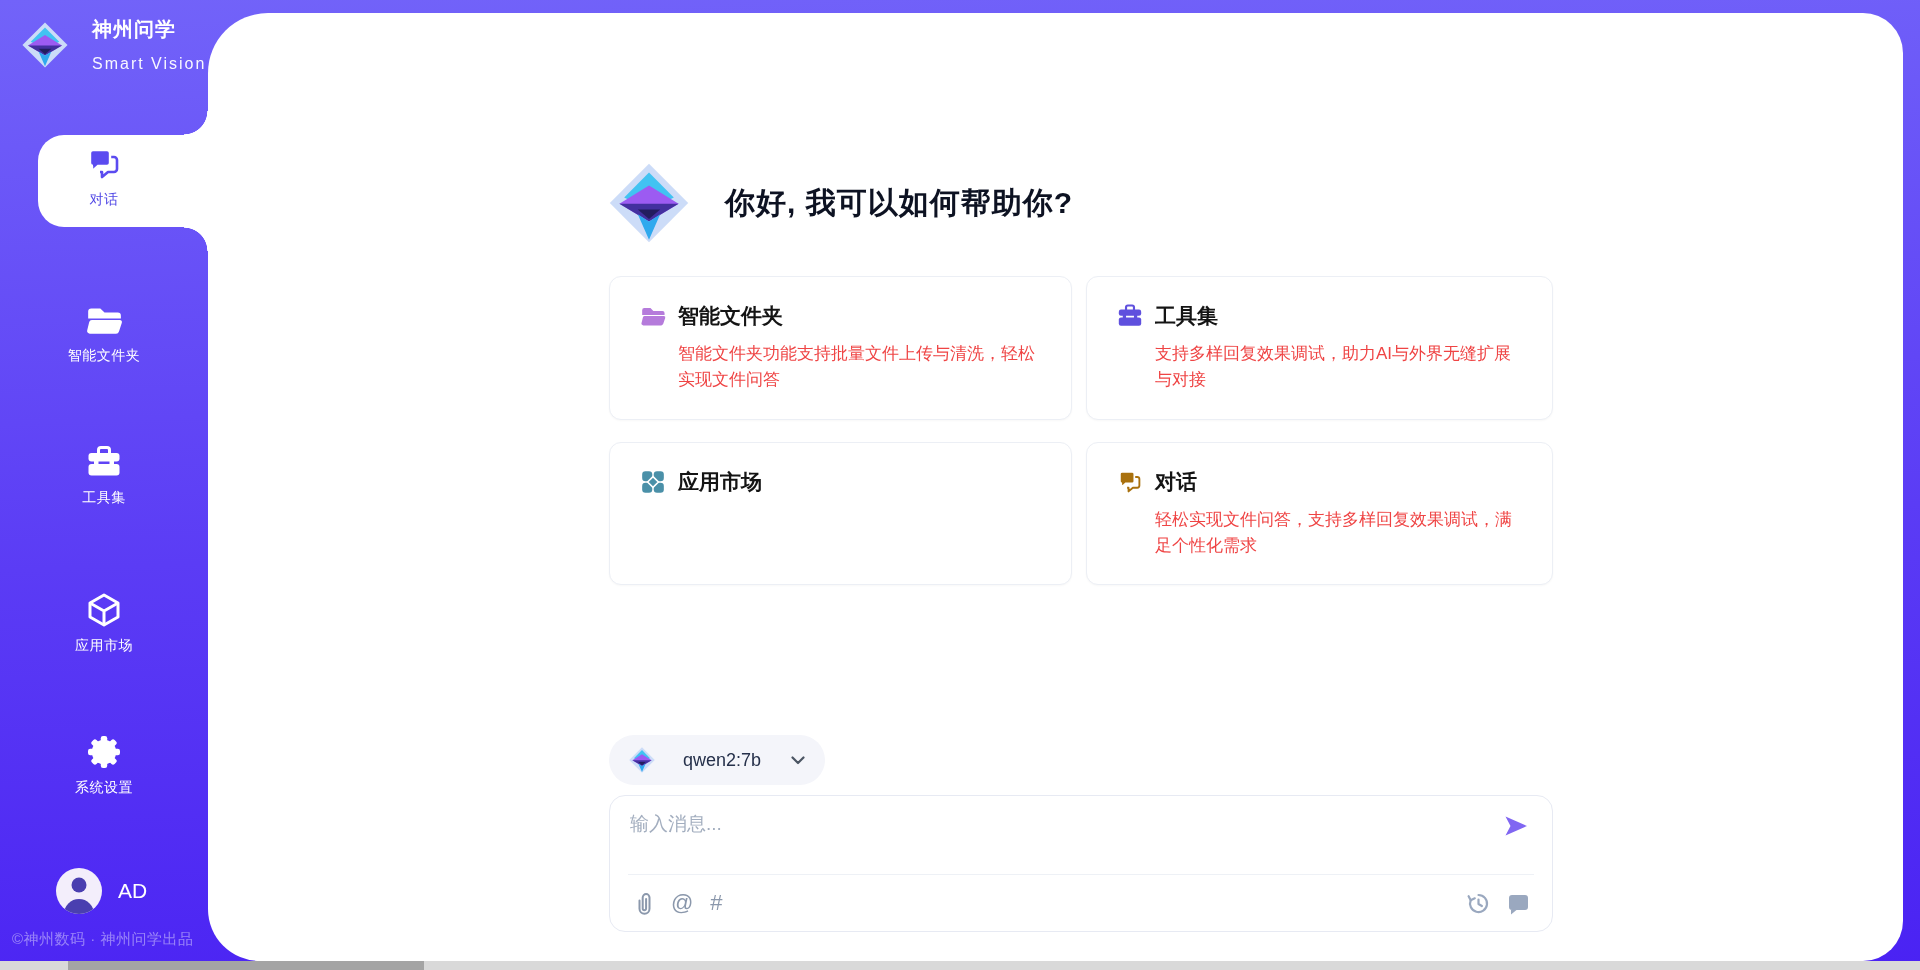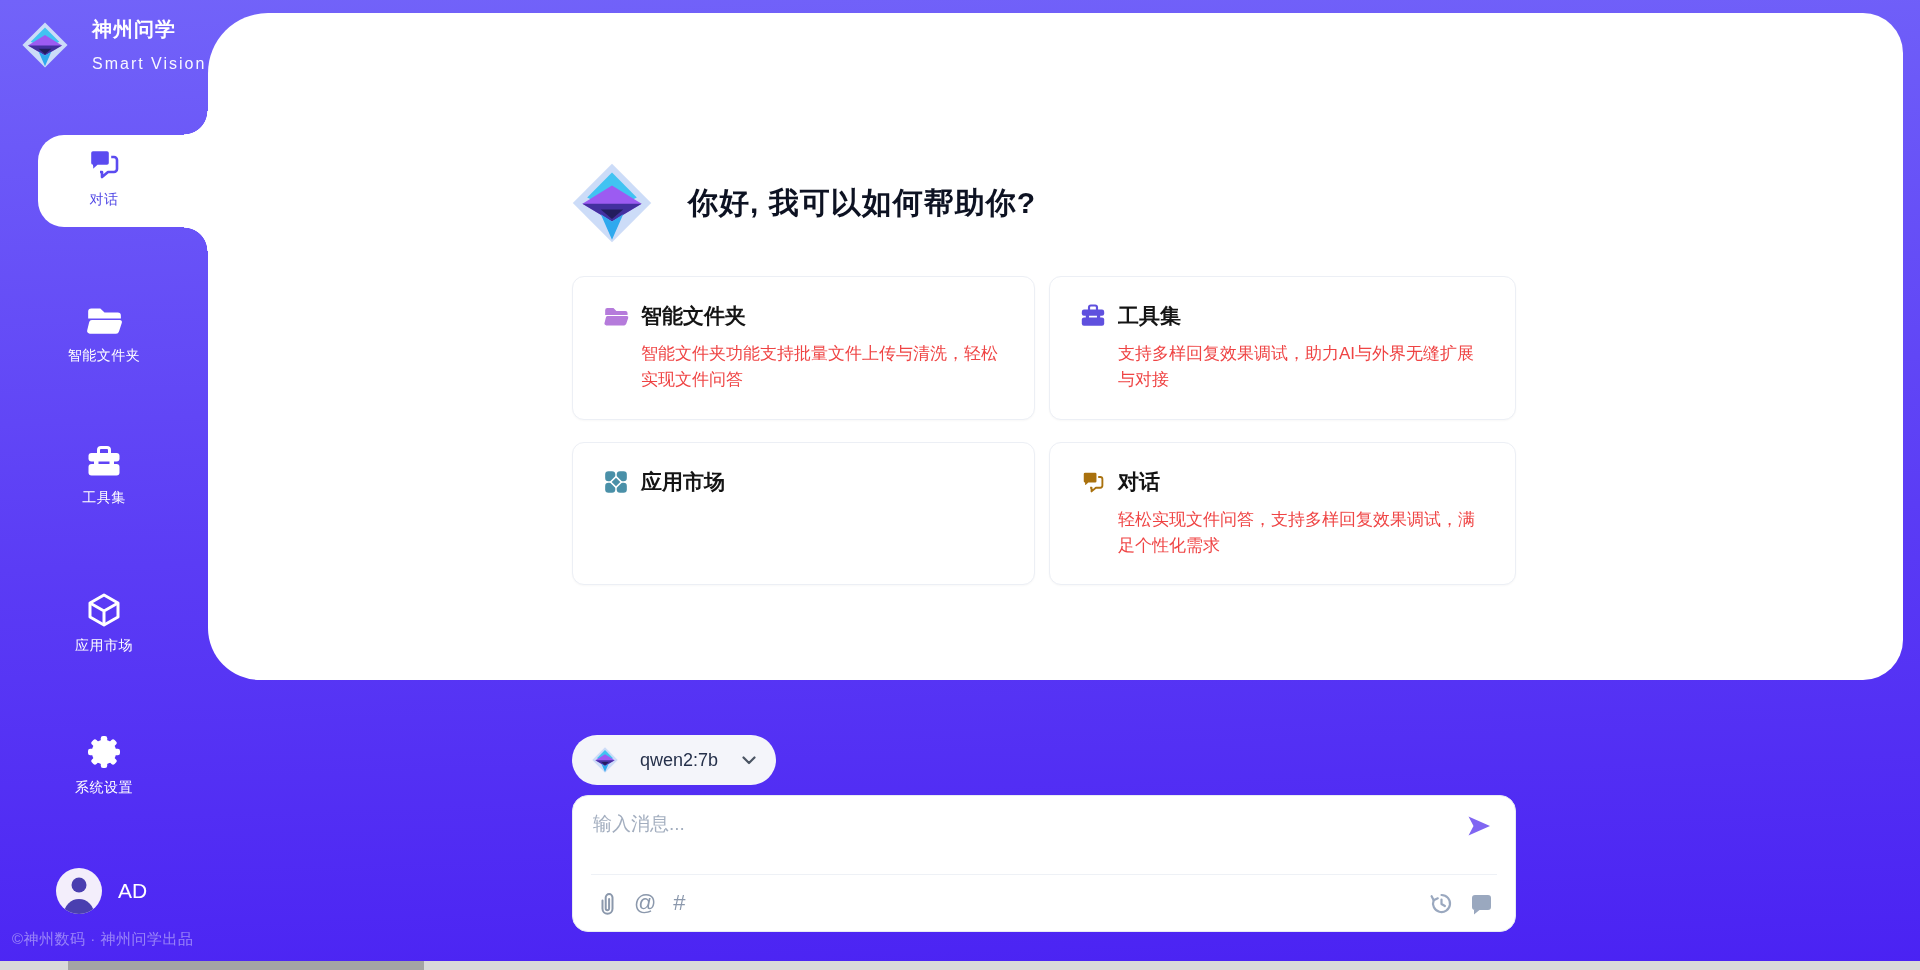--- a/index.html
+++ b/index.html
@@ -37,40 +37,40 @@
   #nav-settings { top:734px;justify-content:center; }
 
   .user { position:absolute; left:56px; top:868px; display:flex; align-items:center; gap:16px; cursor:pointer; }
   .avatar { width:46px; height:46px; border-radius:50%; background:#f3eefb; overflow:hidden;
             display:flex; align-items:flex-end; justify-content:center; }
   .user-initials { color:#fff; font-size:21px; }
   .side-footer { position:absolute; left:12px; top:930px; color:rgba(255,255,255,.42);
                  font-size:15px; letter-spacing:.5px; white-space:nowrap; }
 
   
-  .panel { position:absolute; left:208px; top:13px; width:1695px; height:667px;
-           background:#fff; border-radius:60px 40px 40px 52px; z-index:1; }
+  .panel { position:absolute; left:208px; top:13px; width:1695px; height:948px;
+           background:#fff; border-radius:60px 40px 40px 52px; z-index:1;padding-left:37px; }
   .content { position:relative; width:944px; margin-left:364px; }
 
   .greeting { display:flex; align-items:center; gap:36px; padding-top:150px; }
   .greeting .glogo { width:80px; height:80px; }
   .greeting h1 { font-size:30px; font-weight:700; color:#0d1222; letter-spacing:1px; }
 
   .cards { margin-top:33px; display:grid; grid-template-columns:463px 467px; gap:22px 14px; }
   .card { background:#fff; border:1px solid #ecEFF5; border-radius:12px; min-height:129px;
           padding:25px 30px; cursor:pointer; box-shadow:0 1px 2px rgba(16,24,40,.03); }
   .card-head { display:flex; align-items:center; gap:12px; }
   .card-head .cicon { width:26px; height:26px; }
   .card-title { font-size:21px; font-weight:700; color:#141414; }
   .card-desc { margin:11px 0 0 38px; font-size:17px; line-height:1.55; color:#ef4444; }
   .ic-folder { color:#b57bdb; }
   .ic-brief  { color:#5f50de; }
   .ic-chat-o { color:#a9710e; }
 
-  .model-pill { margin-top:150px; display:inline-flex; align-items:center; gap:22px;
+  .model-pill { margin-top:150px; display:inline-flex; align-items:center; gap:28px;
                 height:50px; padding:0 20px; border-radius:26px; background:#f4f5fa; cursor:pointer; }
   .model-pill .plogo { width:26px; height:26px; }
   .model-name { font-size:18px; color:#25304a; }
   .model-pill .chev { color:#4b5563; margin-left:2px; }
 
   .composer { position:relative; margin-top:10px; width:944px; height:137px; background:#fff;
               border:1.5px solid #e7eaf3; border-radius:16px; }
   .composer textarea { position:absolute; left:20px; top:15px; width:860px; height:55px;
                        border:none; outline:none; resize:none; background:transparent;
                        font-family:inherit; font-size:19px; color:#374151; }

